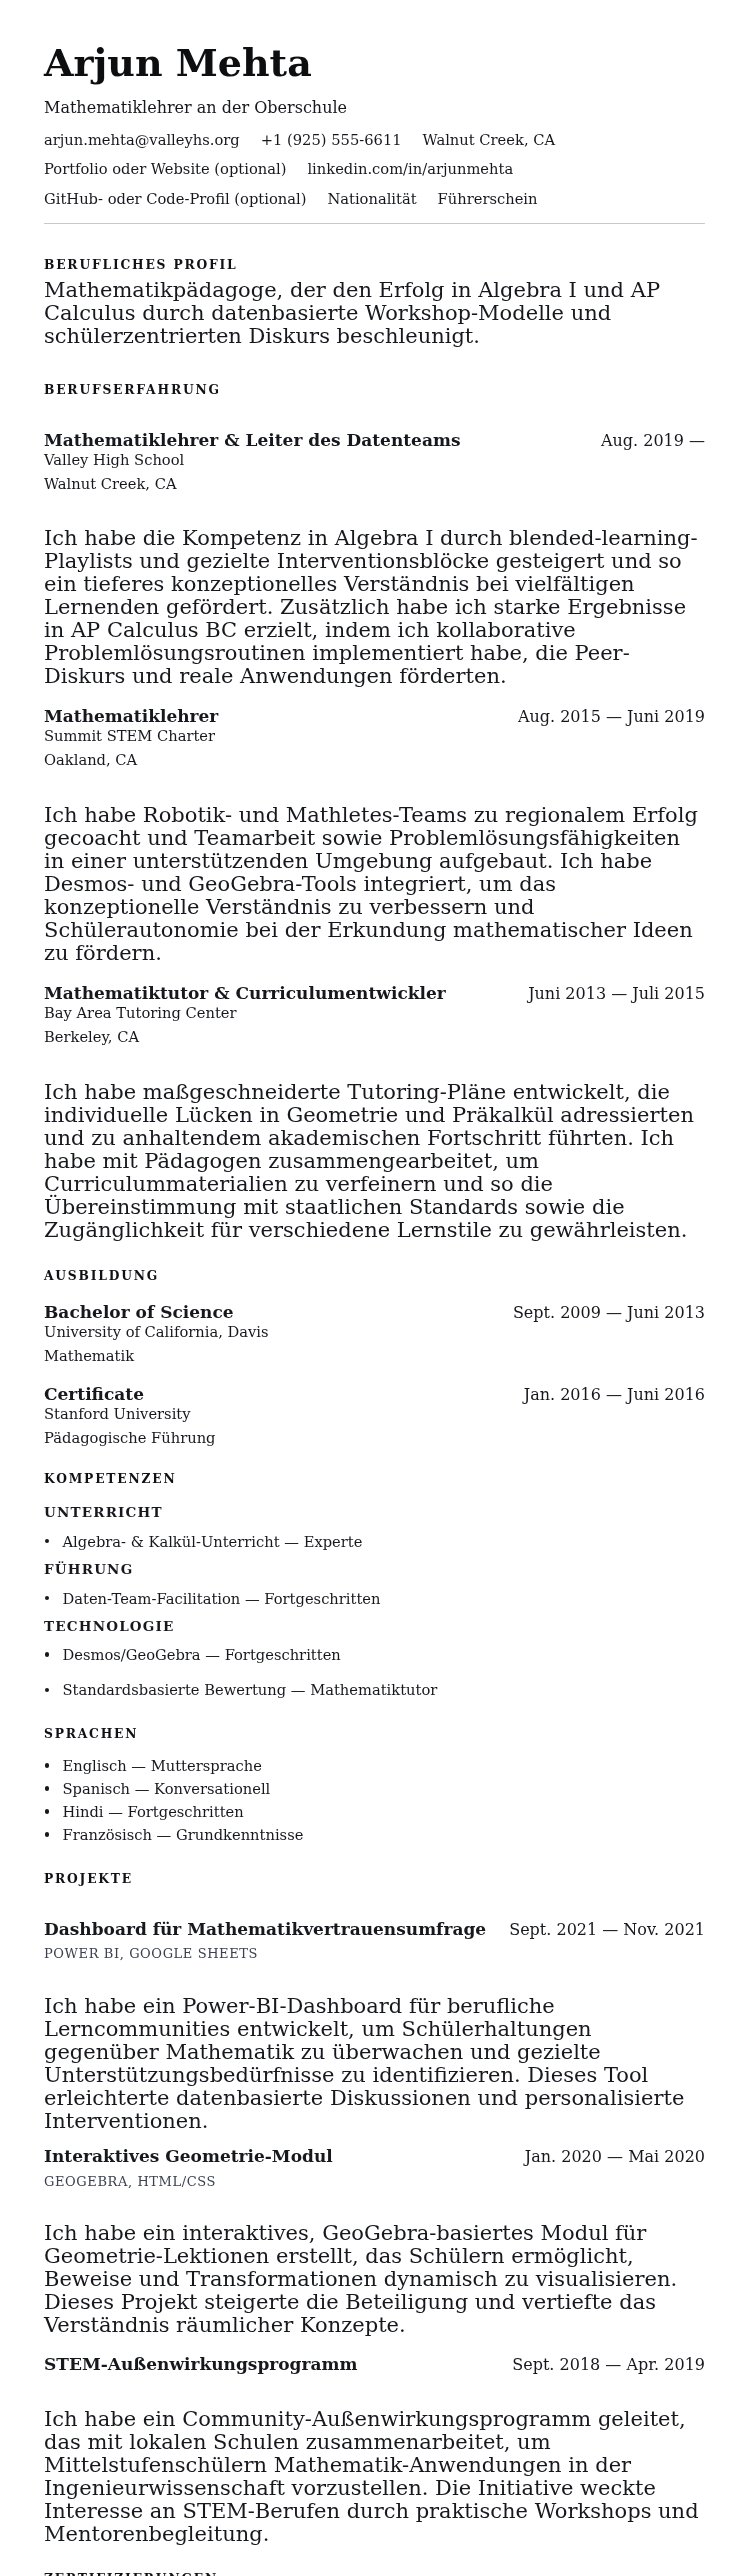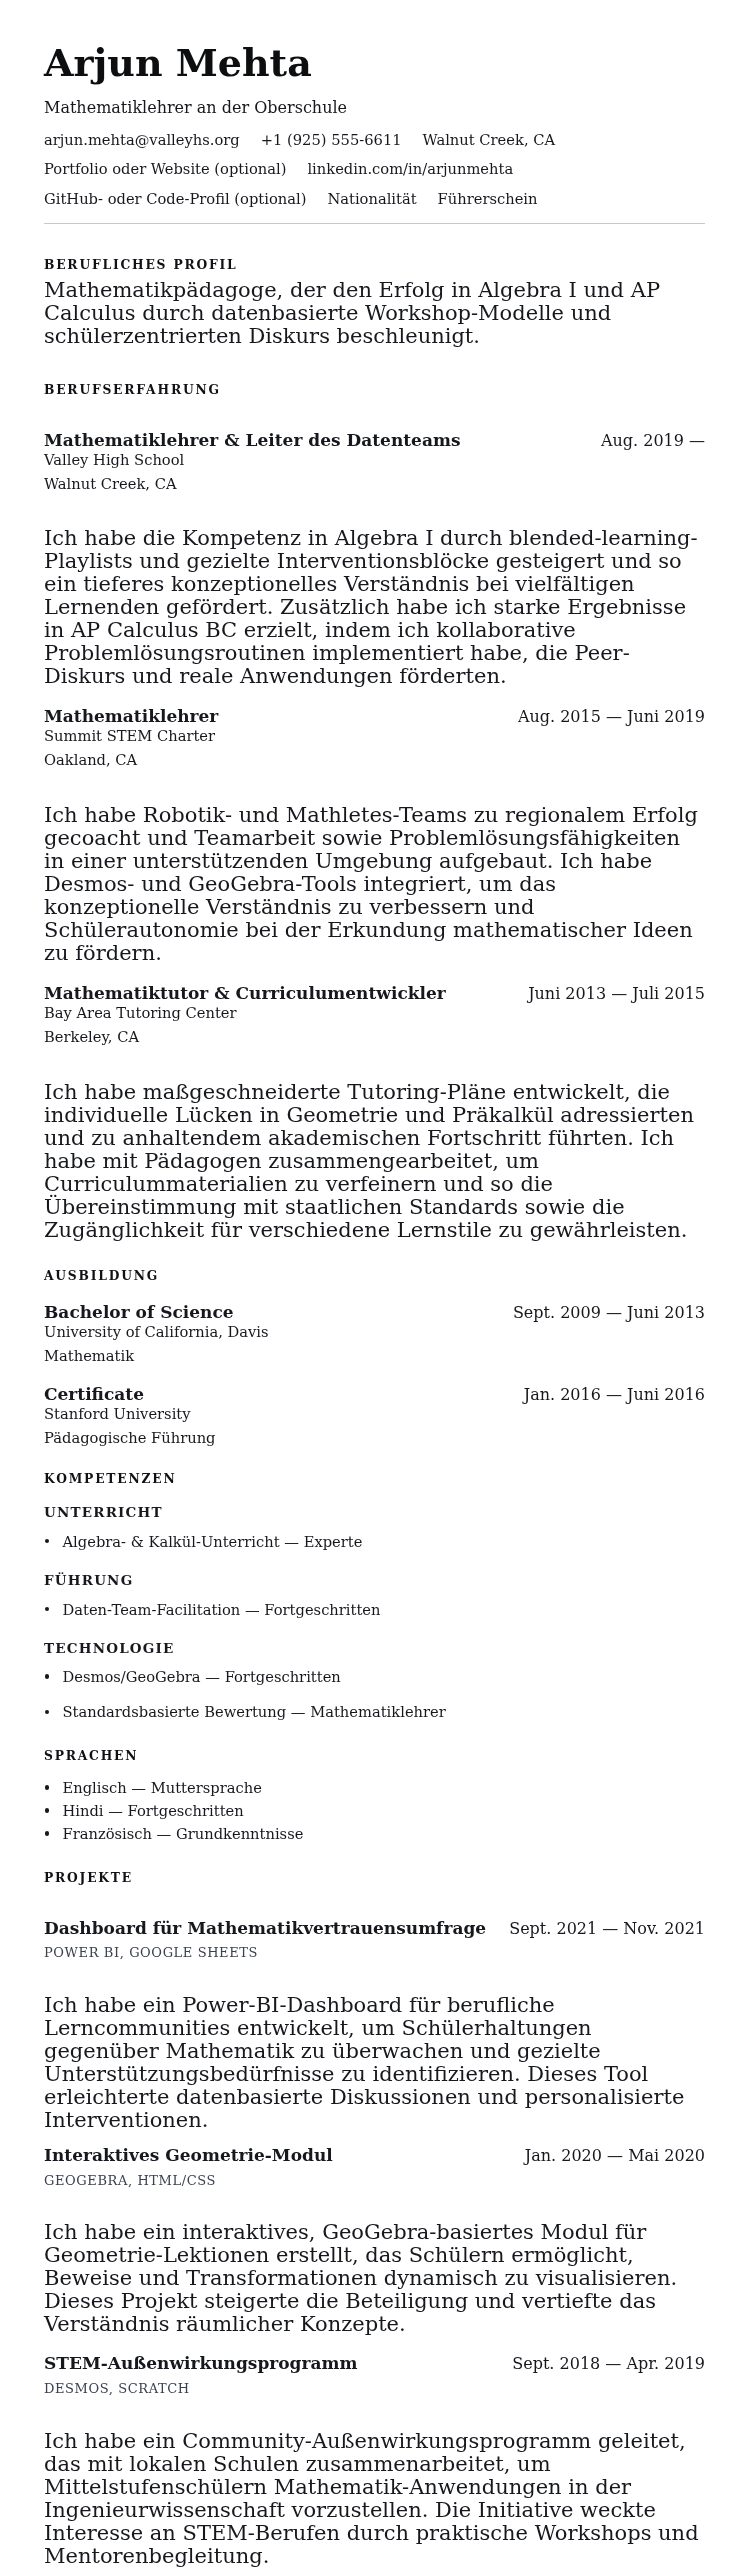--- a/index.html
+++ b/index.html
@@ -36,21 +36,21 @@
   .entry-next  { margin-top:18.4px; }
   .entry-head { display:flex; justify-content:space-between; align-items:baseline; }
   .entry-title { font-size:17px; line-height:21px; font-weight:700; margin:0; }
   .date { font-size:16px; line-height:19.6px; white-space:nowrap; }
   .entry-org { font-size:14.7px; line-height:18.4px; margin-top:0; }
   .entry-loc, .edu-field { font-size:14.7px; line-height:18.4px; margin-top:5.5px; }
   .entry-desc { margin-top:34px; }
 
   
   .skill-cat-first { margin-top:17px; }
-  .skill-cat { margin-top:19px; }
+  .skill-cat { margin-top:8px; }
   .skill-cat-last { margin-top:12.3px; }
   .skill-cat-name { font-size:13.5px; line-height:17px; font-weight:700; letter-spacing:1.2px; margin:0; }
   .bullet-item { display:flex; font-size:14.7px; line-height:23px; margin-top:8.6px; }
   .dot { width:4.3px; height:4.3px; background:#16181d; border-radius:50%; margin:9.2px 13px 0 1.2px; flex:none; }
 
   .plain-list { margin:12.3px 0 0 0; padding:0; list-style:none; }
   .plain-list li { display:flex; font-size:14.7px; line-height:23px; }
 
   
   .proj-tech { font-size:13px; line-height:14.7px; letter-spacing:0.6px; color:#3a4150; margin-top:7.4px; }
@@ -175,34 +175,38 @@
       <h4 class="skill-cat-name">TECHNOLOGIE</h4>
       <div class="bullet-item">
         <span class="dot"></span>
         <span>Desmos/GeoGebra — Fortgeschritten</span>
       </div>
     </div>
 
     <div class="skill-cat-last">
       <div class="bullet-item">
         <span class="dot"></span>
-        <span>Standardsbasierte Bewertung — Mathematiklehrer</span>
+        <span>Standardsbasierte Bewertung — Mathematiktutor</span>
       </div>
     </div>
   </section>
 
   <section class="sec-lang">
     <h2 class="section-heading">SPRACHEN</h2>
     <ul class="plain-list">
       <li>
           <span class="dot"></span>
           <span>Englisch — Muttersprache</span>
         </li>
       <li>
           <span class="dot"></span>
+          <span>Spanisch — Konversationell</span>
+        </li>
+      <li>
+          <span class="dot"></span>
           <span>Hindi — Fortgeschritten</span>
         </li>
       <li>
           <span class="dot"></span>
           <span>Französisch — Grundkenntnisse</span>
         </li>
     </ul>
   </section>
 
   <section class="sec-proj">
@@ -224,21 +228,20 @@
       </div>
       <div class="proj-tech">GEOGEBRA, HTML/CSS</div>
       <p class="body-text proj-desc">Ich habe ein interaktives, GeoGebra-basiertes Modul für Geometrie-Lektionen erstellt, das Schülern ermöglicht, Beweise und Transformationen dynamisch zu visualisieren. Dieses Projekt steigerte die Beteiligung und vertiefte das Verständnis räumlicher Konzepte.</p>
     </article>
 
     <article class="proj-last">
       <div class="entry-head">
         <h3 class="entry-title">STEM-Außenwirkungsprogramm</h3>
         <span class="date">Sept. 2018 — Apr. 2019</span>
       </div>
-      <div class="proj-tech">DESMOS, SCRATCH</div>
       <p class="body-text proj-desc">Ich habe ein Community-Außenwirkungsprogramm geleitet, das mit lokalen Schulen zusammenarbeitet, um Mittelstufenschülern Mathematik-Anwendungen in der Ingenieurwissenschaft vorzustellen. Die Initiative weckte Interesse an STEM-Berufen durch praktische Workshops und Mentorenbegleitung.</p>
     </article>
   </section>
 
   <section class="sec-cert">
     <h2 class="section-heading">ZERTIFIZIERUNGEN</h2>
     <article>
       <h3 class="cert-title">California Single Subject Mathematics Credential</h3>
       <div class="cert-issuer">CTC</div>
       <div class="cert-date">JUNI 2015</div>

